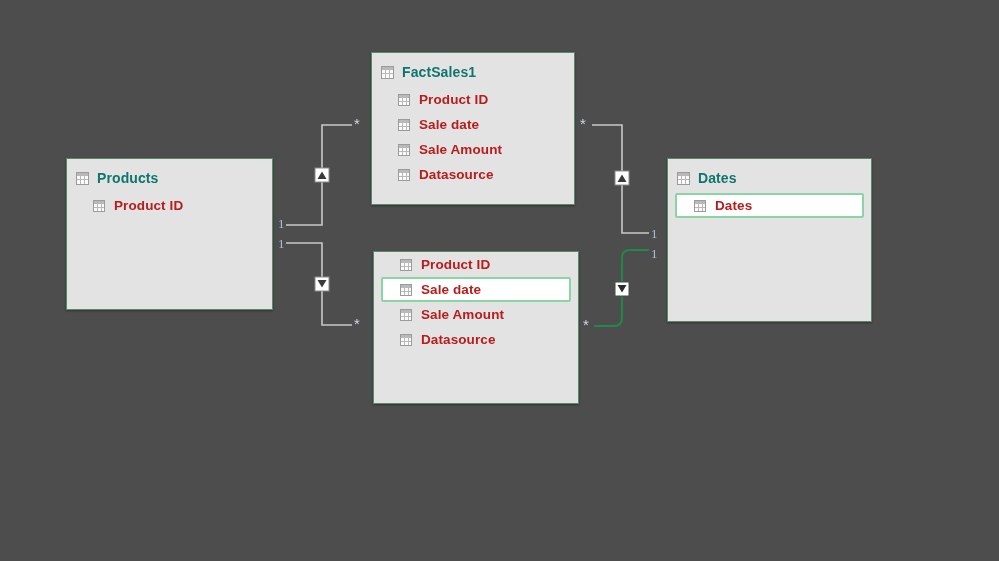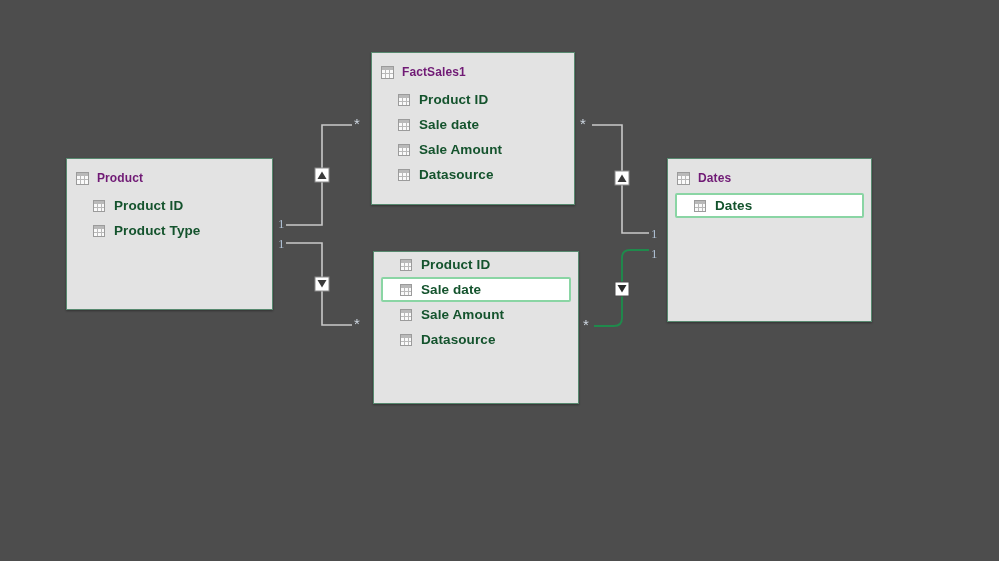--- a/index.html
+++ b/index.html
@@ -36,23 +36,23 @@
     box-shadow: 0 1px 2px rgba(0,0,0,0.35);
   }
   .table-title {
     display: flex;
     align-items: center;
     height: 30px;
     padding-left: 9px;
     margin-top: 4px;
   }
   .table-title .tname {
-    font-size: 12px;
+    font-size: 14px;
     font-weight: bold;
-    color: #701a75;
+    color: #0f766e;
     letter-spacing: 0.1px;
     margin-left: 8px;
   }
   .field-list {
     padding: 0 7px 6px 7px;
   }
   .field-row {
     display: flex;
     align-items: center;
     height: 25px;
@@ -61,21 +61,21 @@
     border: 2px solid transparent;
     border-radius: 2px;
   }
   .field-row.selected {
     background: #ffffff;
     border: 2px solid #8ad5a4;
   }
   .field-row .fname {
     font-size: 13.5px;
     font-weight: bold;
-    color: #14532d;
+    color: #b91c1c;
     margin-left: 9px;
     letter-spacing: 0.1px;
   }
 
   
   .grid-icon {
     position: relative;
     display: inline-block;
     width: 13px;
     height: 13px;
@@ -154,30 +154,26 @@
   <div class="card-label" style="left:278px; top:237px;">1</div>
   <div class="card-label star" style="left:354px; top:316px;">*</div>
   <div class="card-label star" style="left:580px; top:116px;">*</div>
   <div class="card-label" style="left:651px; top:227px;">1</div>
   <div class="card-label" style="left:651px; top:247px;">1</div>
   <div class="card-label star" style="left:583px; top:317px;">*</div>
 
   <div class="table-card" style="left:66px; top:158px; width:207px; height:152px;">
     <div class="table-title">
       <span class="grid-icon"></span>
-      <span class="tname">Product</span>
+      <span class="tname">Products</span>
     </div>
     <div class="field-list">
       <div class="field-row">
         <span class="grid-icon sm"></span>
         <span class="fname">Product ID</span>
-      </div>
-      <div class="field-row">
-        <span class="grid-icon sm"></span>
-        <span class="fname">Product Type</span>
       </div>
     </div>
   </div>
 
   <div class="table-card" style="left:371px; top:52px; width:204px; height:153px;">
     <div class="table-title">
       <span class="grid-icon"></span>
       <span class="tname">FactSales1</span>
     </div>
     <div class="field-list">

